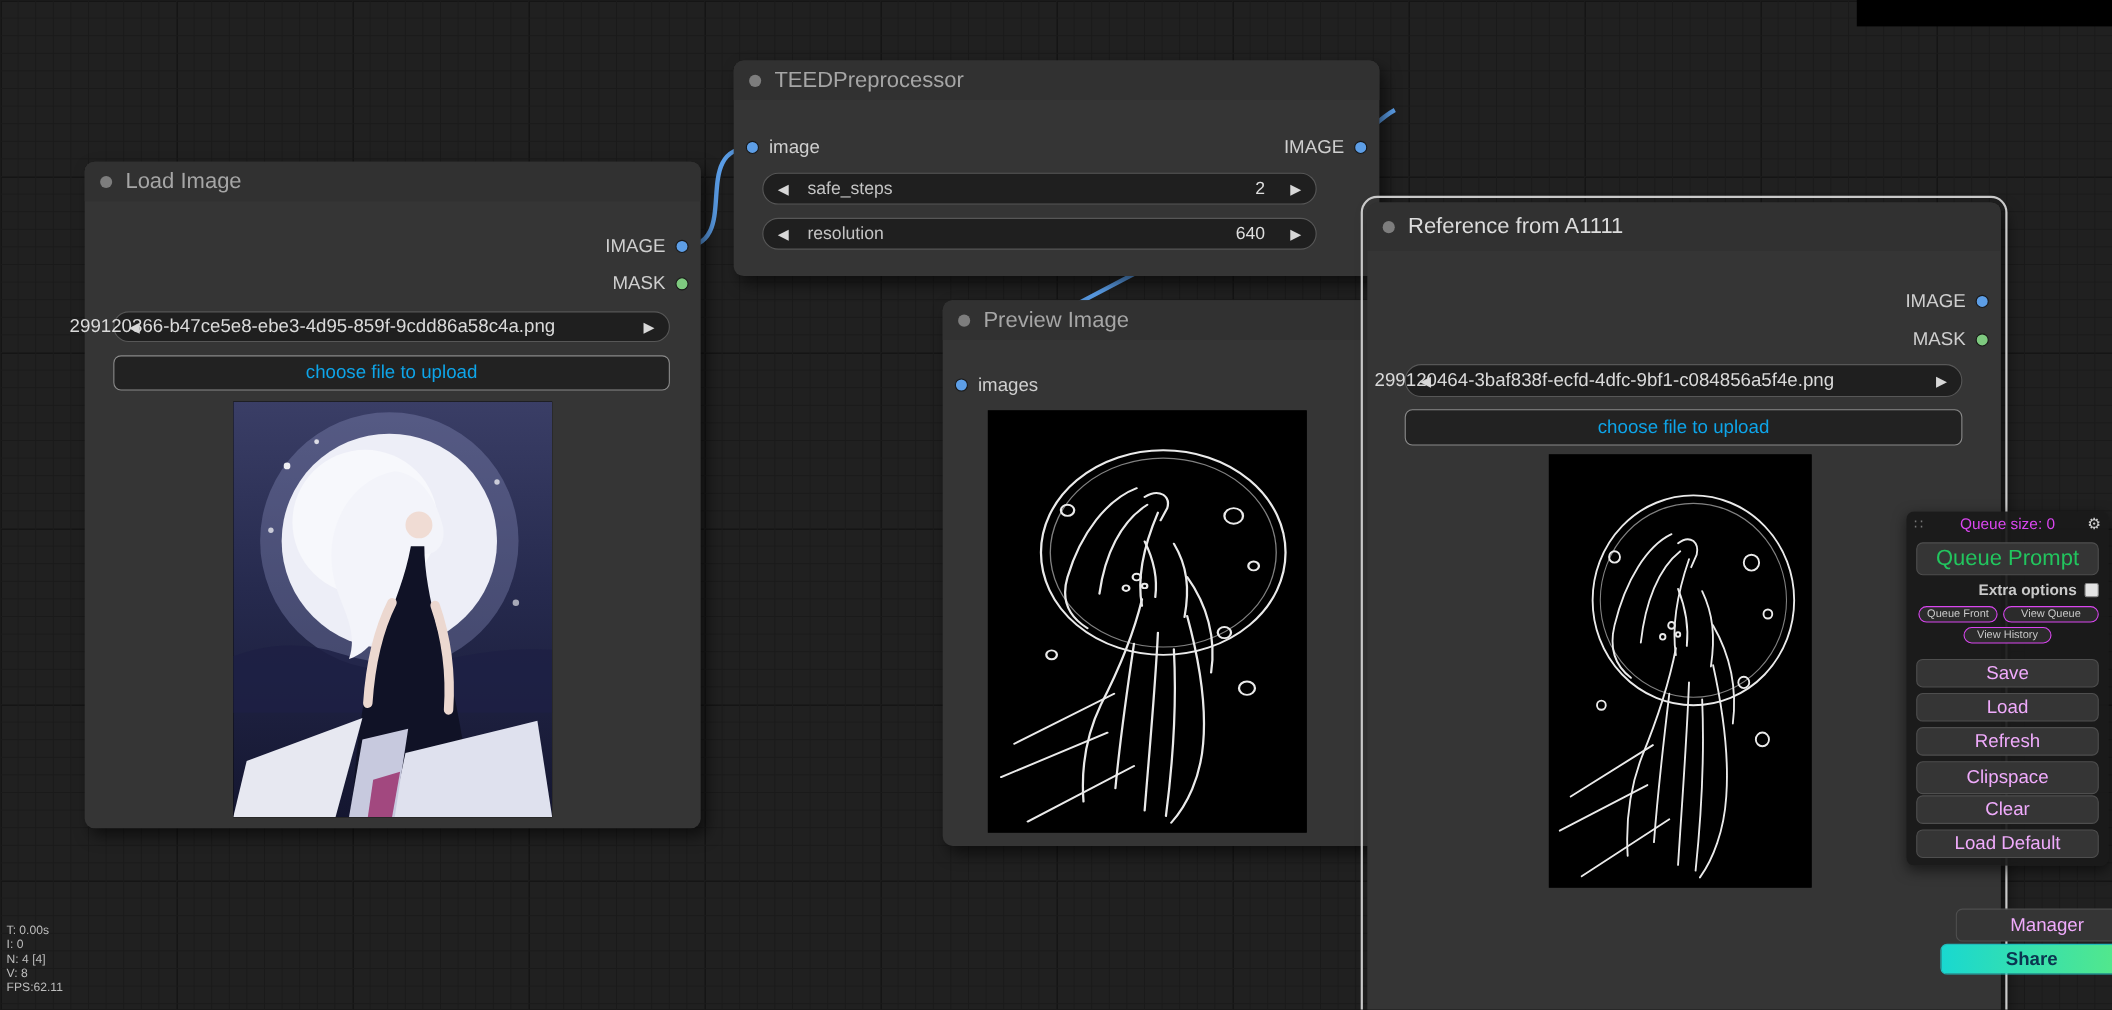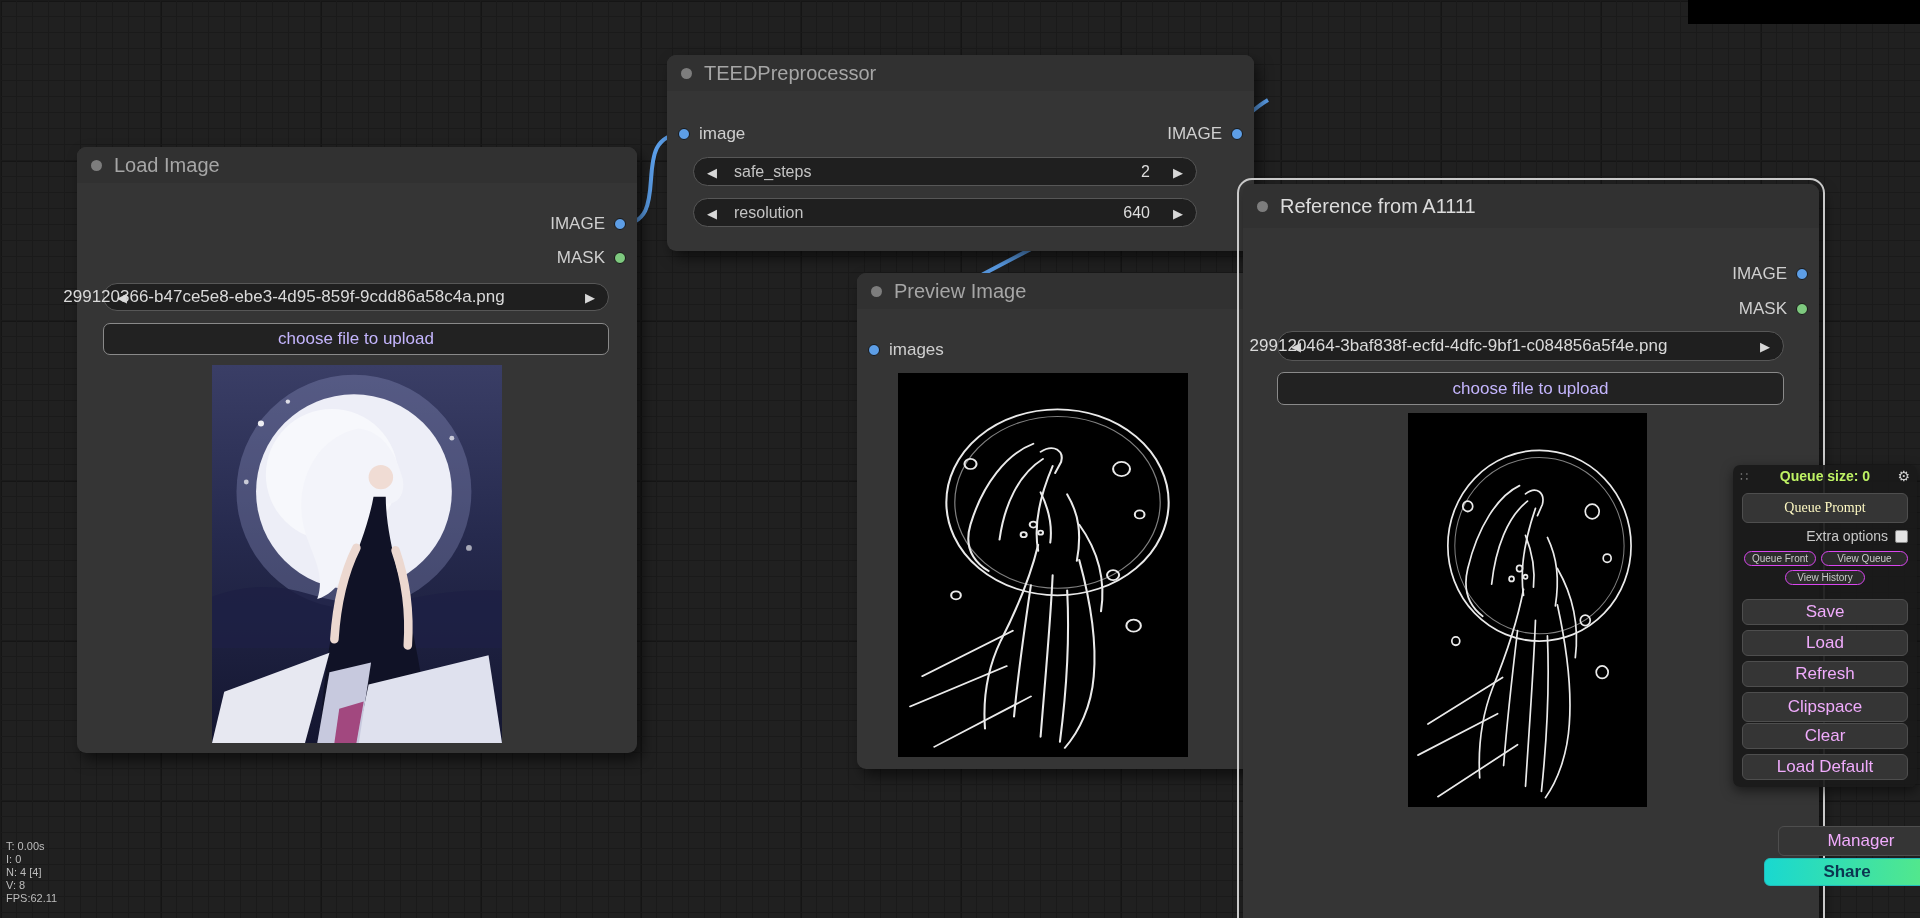--- a/index.html
+++ b/index.html
@@ -42,44 +42,44 @@
   .arrow.left{left:13px;}
   .arrow.right{right:13px;}
   .combo-text{
     position:absolute;left:50%;top:50%;transform:translate(-50%,-50%) translateX(-72px);
     white-space:nowrap;font-size:17px;color:#dadada;z-index:4;
   }
   .combo-label{position:absolute;left:40px;top:50%;transform:translateY(-50%);color:#c4c4c4;}
   .combo-value{position:absolute;right:46px;top:50%;transform:translateY(-50%);color:#dedede;}
   .upload-btn{
     position:absolute;background:#222;border:1px solid #8a8a8a;border-radius:7px;box-sizing:border-box;
-    color:#c4b5fd;font-size:17px;display:flex;align-items:center;justify-content:center;z-index:3;cursor:pointer;
+    color:#0ea5e9;font-size:17px;display:flex;align-items:center;justify-content:center;z-index:3;cursor:pointer;
   }
   .img-frame{position:absolute;background:#000;overflow:hidden;z-index:3;}
   .img-frame svg{display:block;width:100%;height:100%;}
   
   #menu{
     position:absolute;left:1733px;top:465px;width:184px;height:322px;z-index:20;
     background:rgba(26,26,26,.93);border-radius:7px;box-shadow:0 4px 12px rgba(0,0,0,.5);
   }
   .menu-header{position:absolute;left:0;top:0;right:0;height:22px;display:flex;align-items:center;}
   .drag-handle{position:absolute;left:7px;color:#777;font-size:13px;}
-  .queue-size{width:100%;text-align:center;color:#bef264;font-size:14px;font-weight:bold;}
+  .queue-size{width:100%;text-align:center;color:#d946ef;font-size:14px;}
   .gear{position:absolute;right:7px;color:#cfcfcf;font-size:14px;cursor:pointer;}
   .menu-btn{
     position:absolute;left:9px;width:166px;box-sizing:border-box;background:#353535;
     border:1px solid #4e4e4e;border-radius:6px;color:#f0abfc;font-size:17px;
     display:flex;align-items:center;justify-content:center;cursor:pointer;
   }
-  .menu-btn.primary{color:#fef9c3;font-size:14px;font-family:Liberation Serif, serif;}
+  .menu-btn.primary{color:#22c55e;font-size:20px;}
   .pill{
     position:absolute;box-sizing:border-box;background:#2b2b2b;border:1px solid #d946ef;border-radius:8px;
     color:#c9c9c9;font-size:10px;display:flex;align-items:center;justify-content:center;cursor:pointer;
   }
-  .extra-row{position:absolute;left:0;right:9px;top:62px;height:18px;display:flex;align-items:center;justify-content:flex-end;gap:7px;}
+  .extra-row{position:absolute;left:0;right:9px;top:62px;height:18px;display:flex;align-items:center;justify-content:flex-end;gap:7px;font-weight:bold;}
   .extra-label{color:#c9c9c9;font-size:14px;}
   .checkbox{width:13px;height:13px;background:#e4e4e4;border:1px solid #888;border-radius:2px;box-sizing:border-box;cursor:pointer;}
   #manager-btn{position:absolute;left:1742px;top:826px;width:166px;height:30px;z-index:20;margin-left:36px;}
   #share-btn{
     position:absolute;left:1742px;top:858px;width:166px;height:28px;z-index:20;box-sizing:border-box;
     background:linear-gradient(90deg,#19d8d0,#55e889);border:1px solid #2bb;border-radius:6px;
     color:#0b3550;font-size:17px;font-weight:bold;display:flex;align-items:center;justify-content:center;cursor:pointer;margin-left:22px;
   }
   #stats{position:absolute;left:6px;top:840px;z-index:15;color:#bdbdbd;font-size:11px;line-height:13px;}
   #top-right-bar{position:absolute;left:1688px;top:0;width:232px;height:24px;background:#000;z-index:25;}

